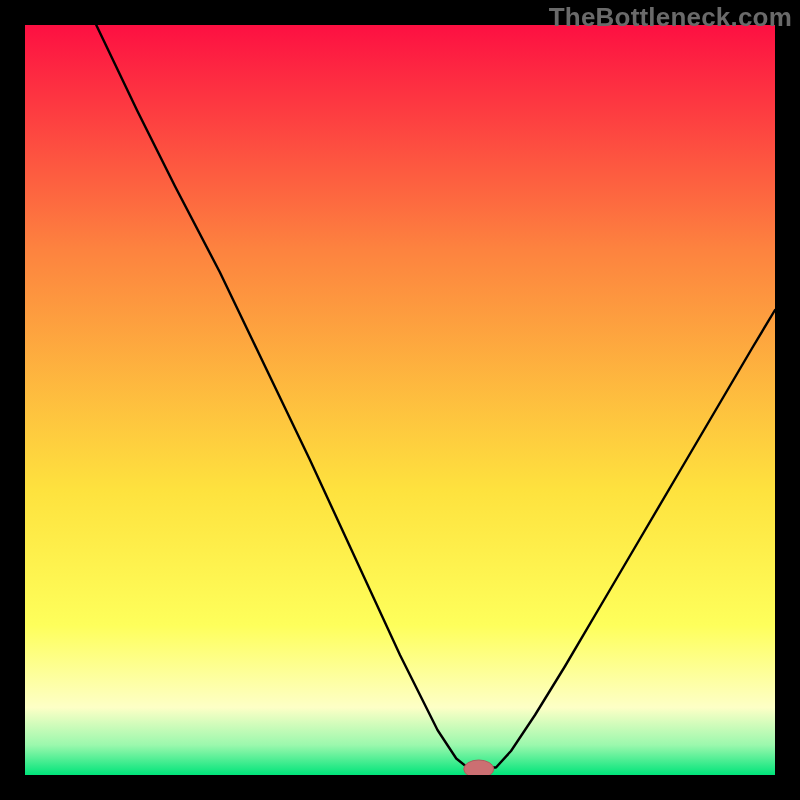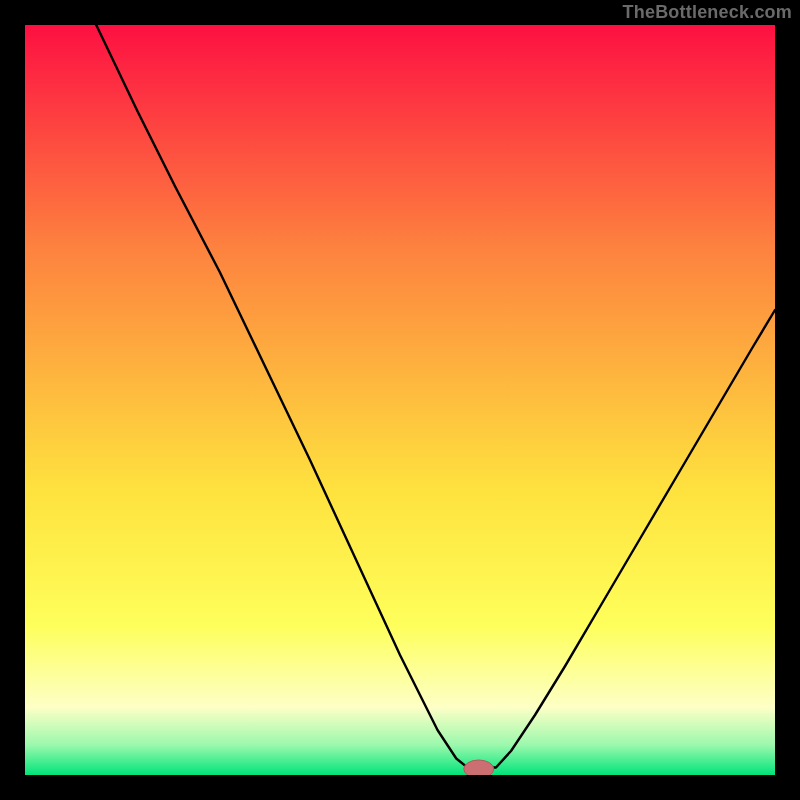--- a/index.html
+++ b/index.html
@@ -27,21 +27,21 @@
   svg.figure {
     width: 750px;
     height: 750px;
     display: block;
   }
   .watermark {
     position: absolute;
     top: 2px;
     right: 8px;
     font-family: Arial, Helvetica, sans-serif;
-    font-size: 18px;
+    font-size: 26px;
     font-weight: 600;
     color: #6a6a6a;
     letter-spacing: 0.2px;
   }
 </style>
 </head>
 <body>
 
 <div class="chart-container">
   <div class="plot-area">

